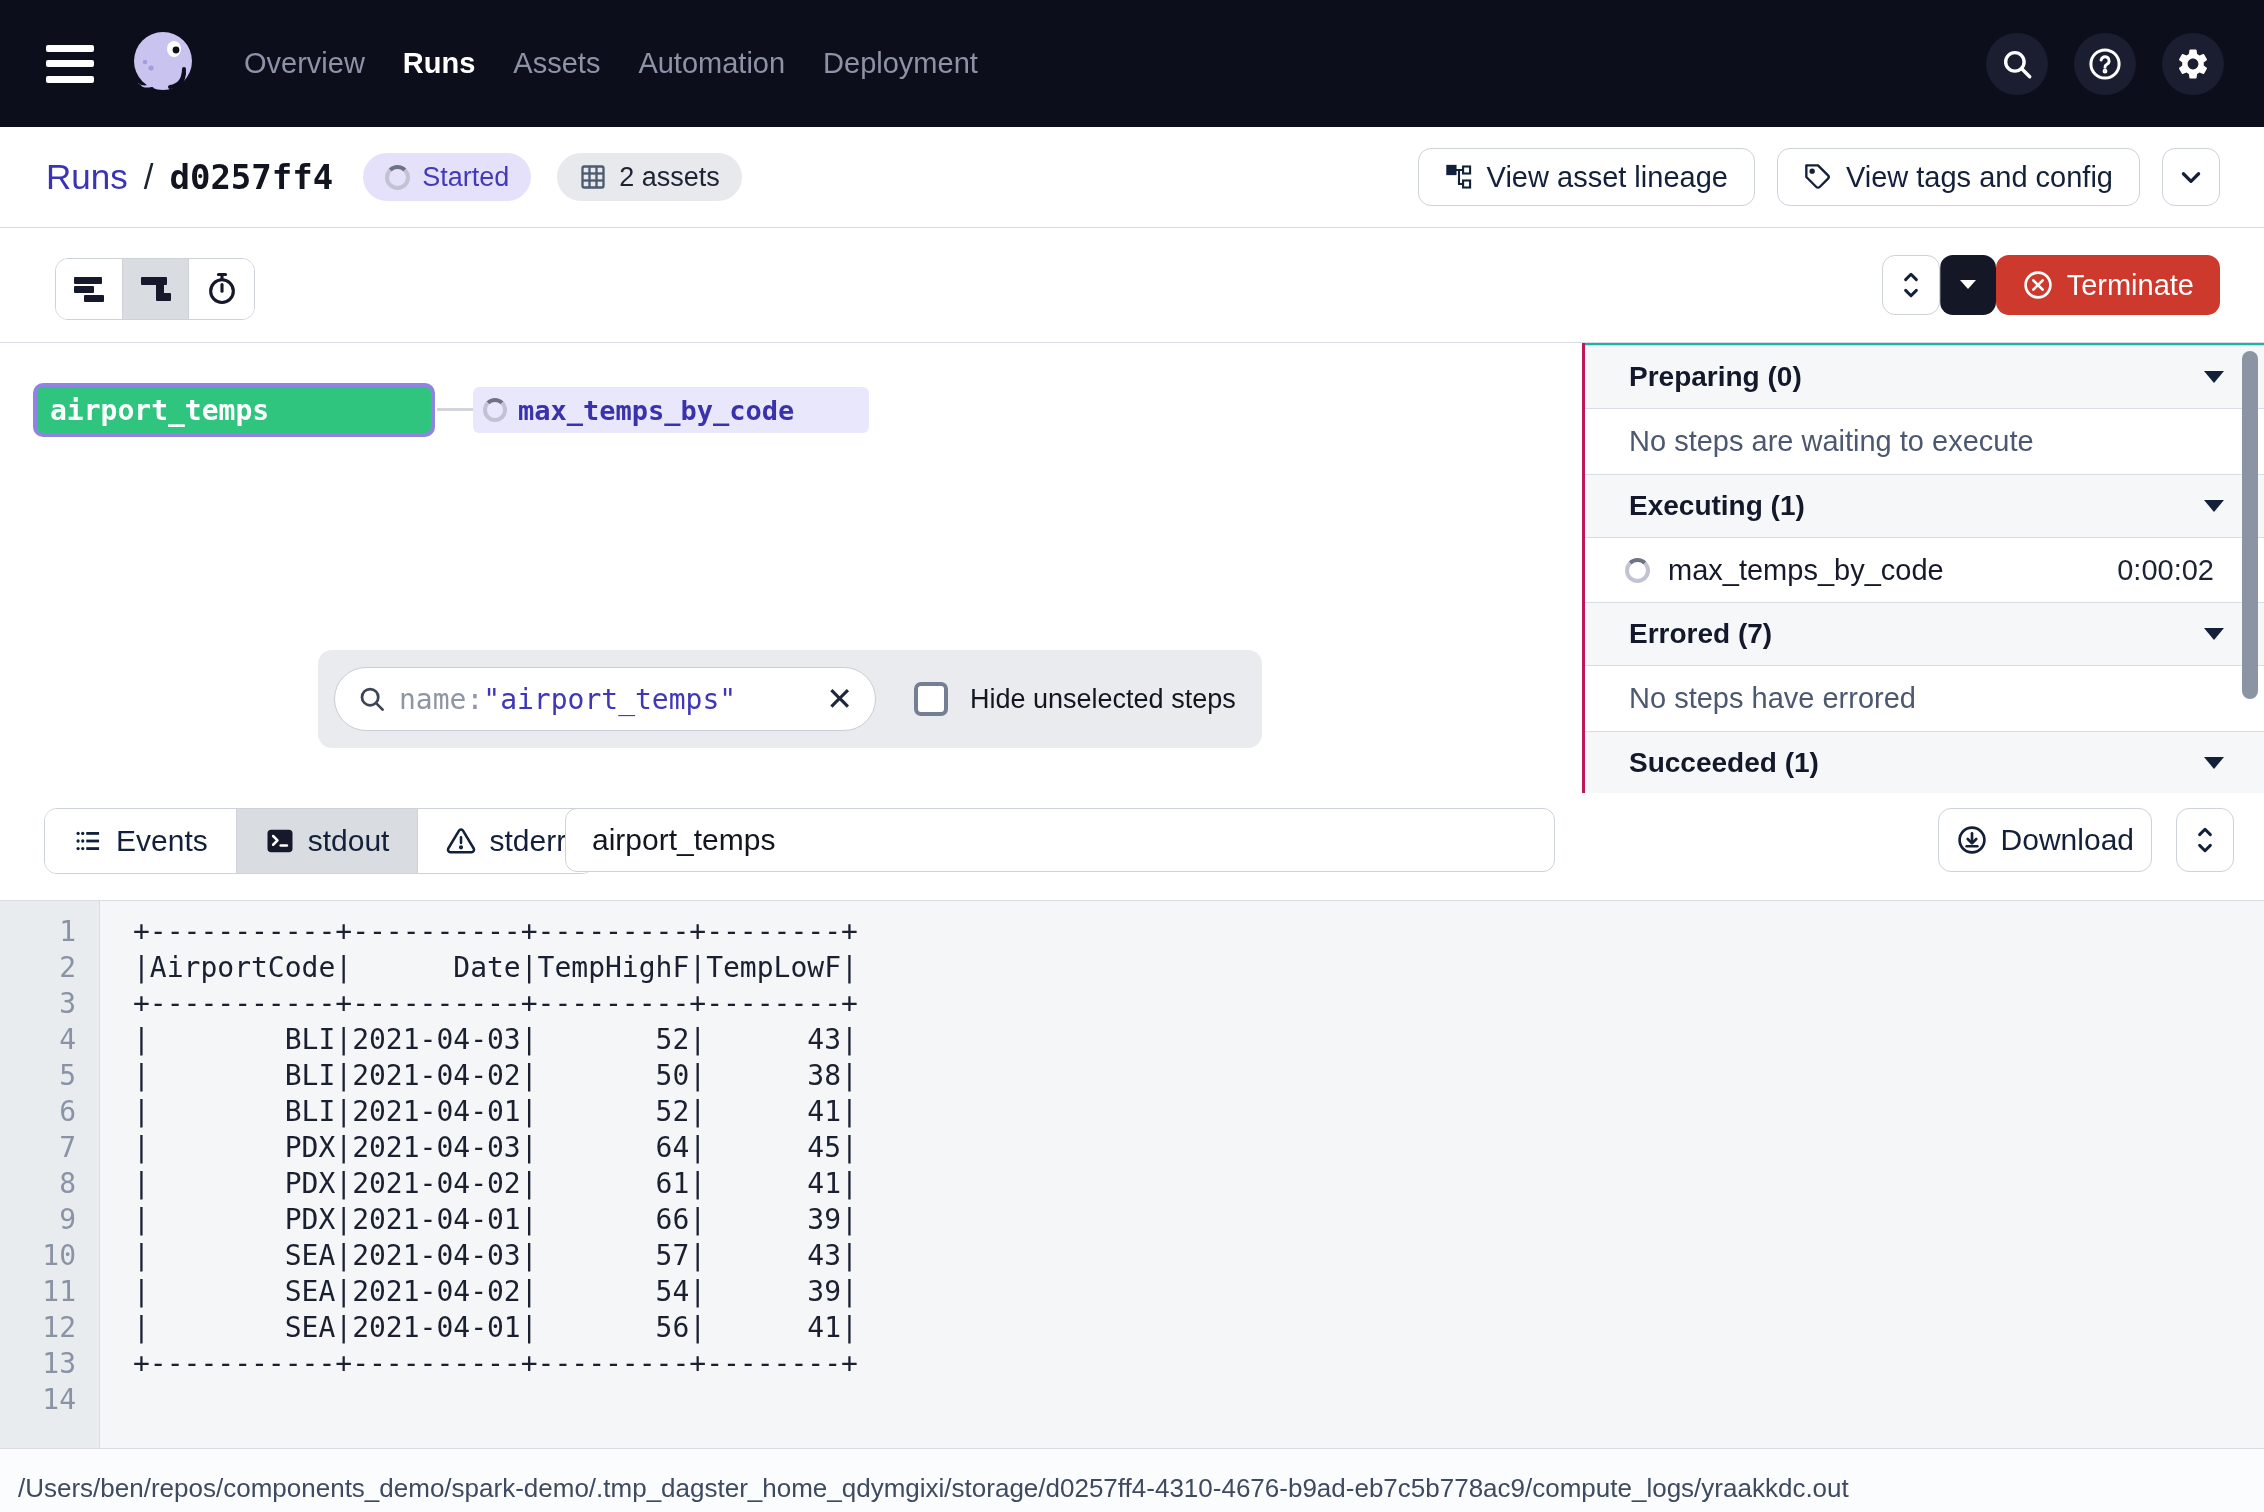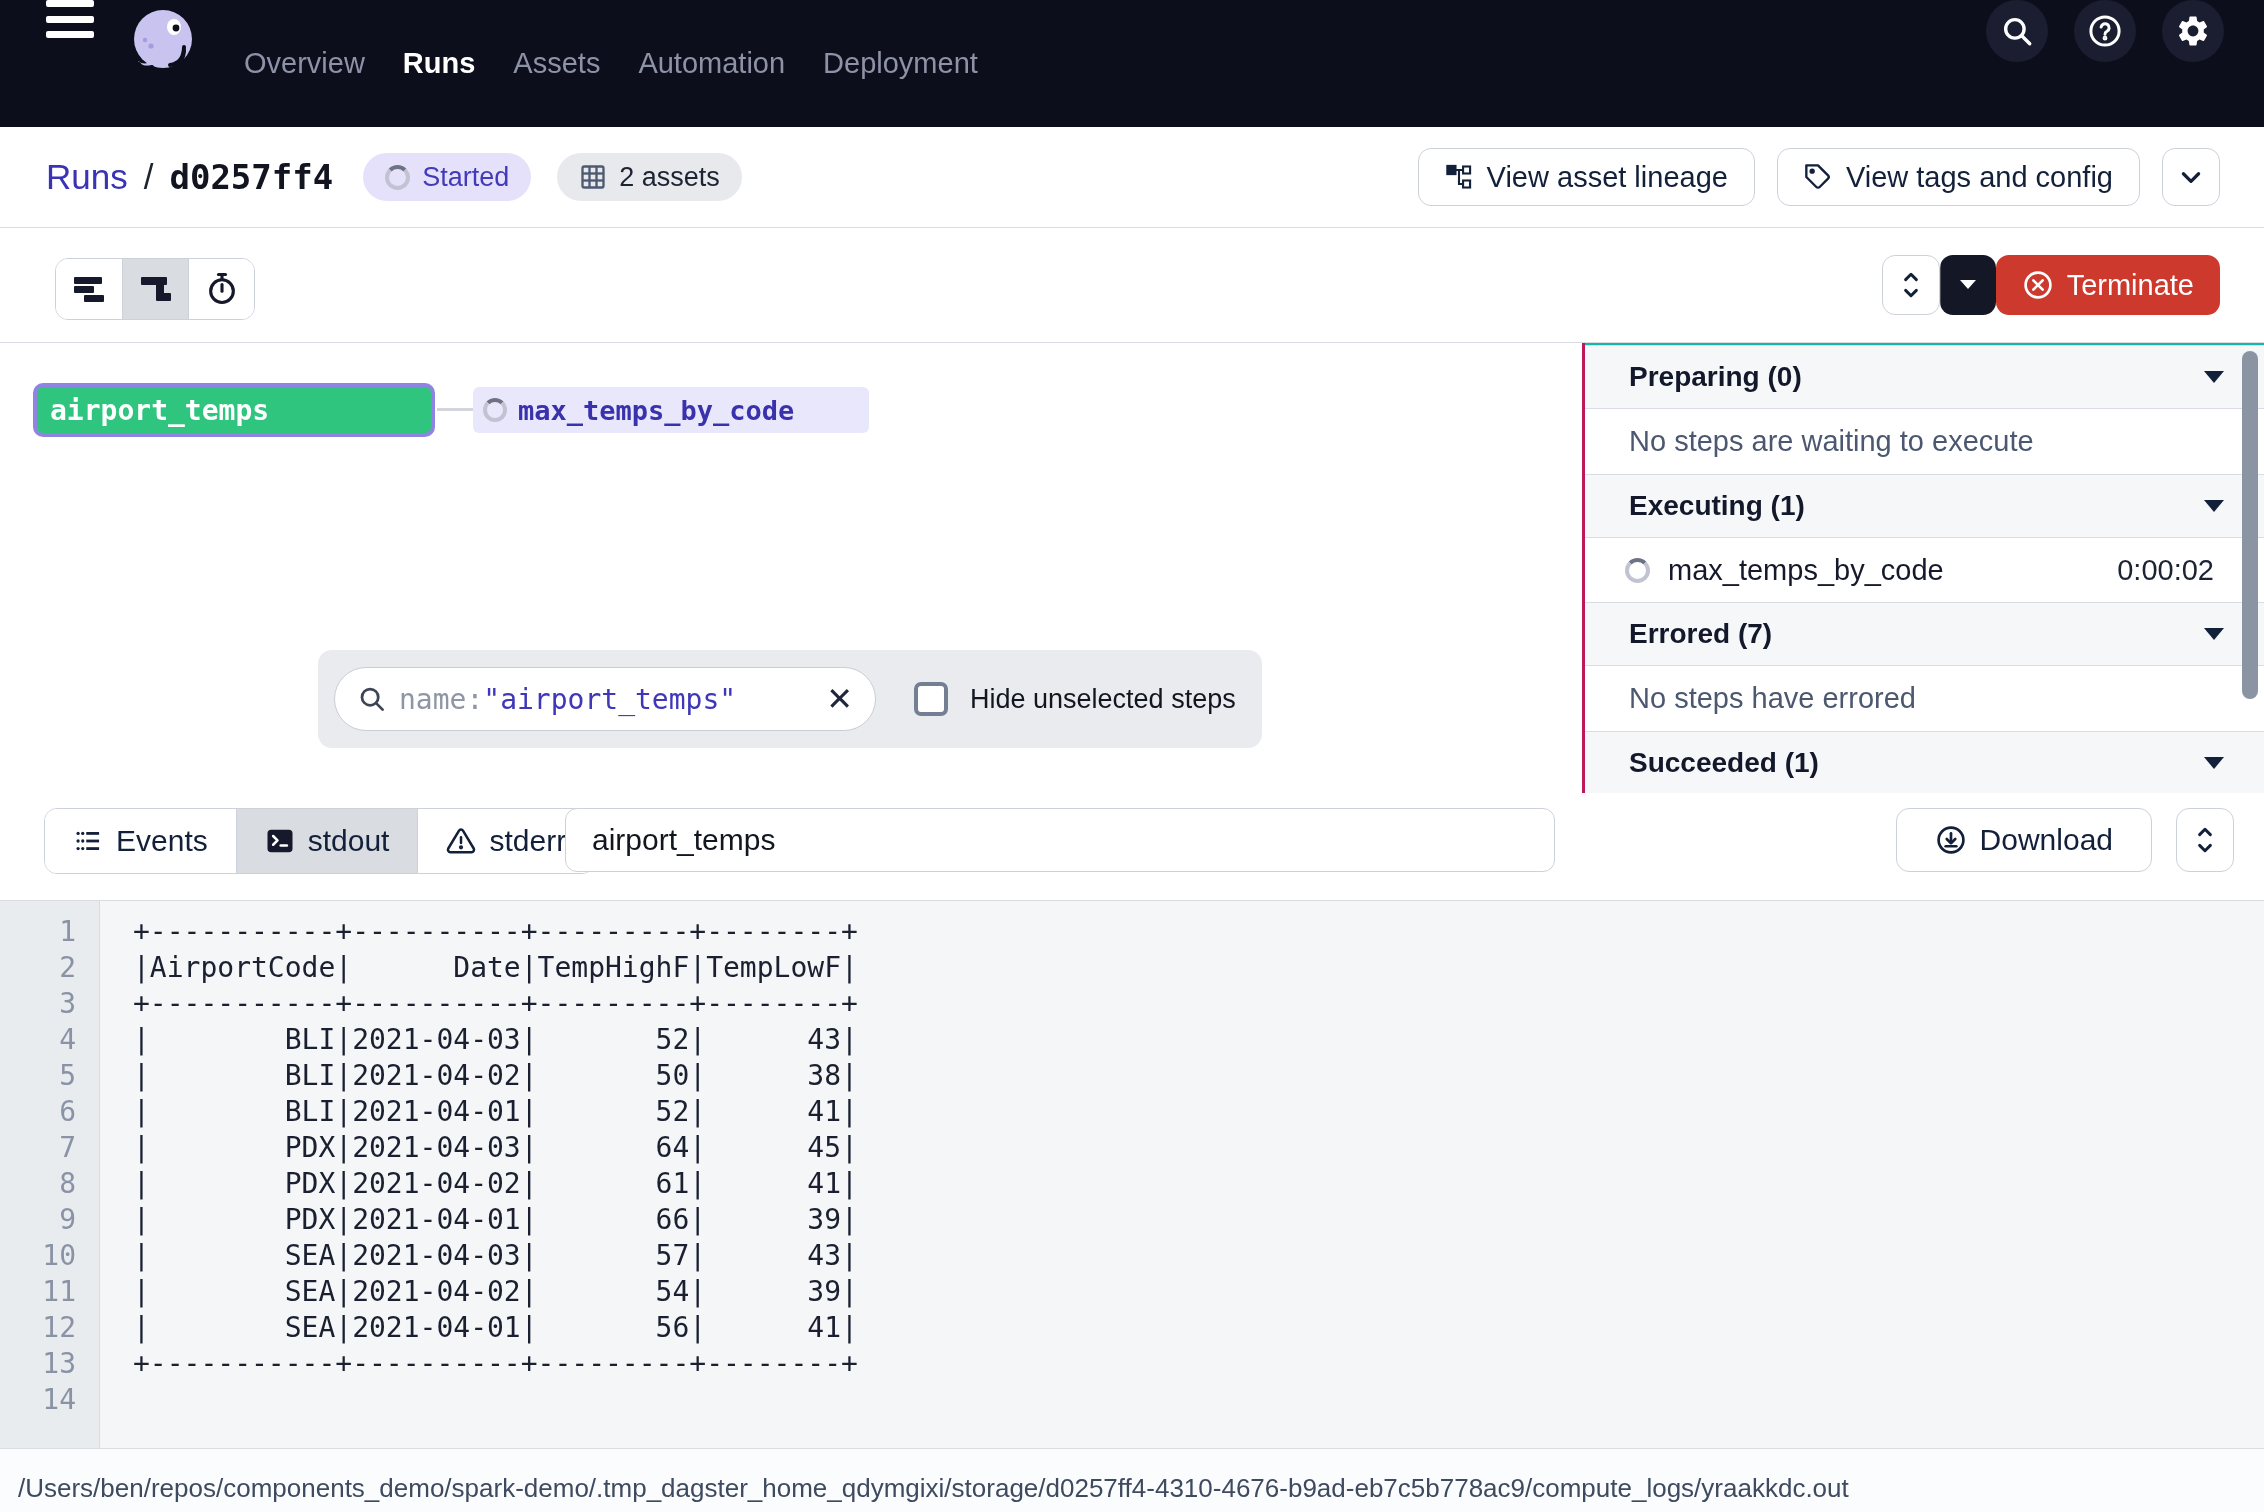--- a/index.html
+++ b/index.html
@@ -2,21 +2,21 @@
 <html><head>
 <meta charset="utf-8">
 <style>
   * { margin:0; padding:0; box-sizing:border-box; }
   html,body { width:2264px; height:1512px; }
   body { font-family:"Liberation Sans", sans-serif; background:#fff; }
   #app { position:relative; width:2264px; height:1512px; overflow:hidden; background:#fff; }
 
   
   .navbar { position:absolute; left:0; top:0; width:2264px; height:127px; background:#0c0e1b;
-            display:flex; padding-left:46px; }
+            display:flex; align-items:center; padding-left:46px; }
   .hamburger { width:48px; height:38px; display:flex; flex-direction:column; justify-content:space-between; cursor:pointer; margin-right:30px; }
   .hamburger span { display:block; width:48px; height:7px; background:#fff; border-radius:2px; }
   .brand { width:78px; height:84px; margin-right:42px; display:flex; align-items:center; }
   .nav-items { display:flex; gap:38px; align-items:center; }
   .nav-item { font-size:29px; color:#8e92a7; font-weight:500; cursor:pointer; }
   .nav-item.active { color:#ffffff; font-weight:700; }
   .nav-right { margin-left:auto; display:flex; gap:26px; padding-right:40px; }
   .nav-icon-btn { width:62px; height:62px; border-radius:50%; background:#1b1e30; display:flex; align-items:center; justify-content:center; cursor:pointer; }
 
   
@@ -88,21 +88,21 @@
   
   .logbar { position:absolute; left:0; top:793px; width:2264px; height:108px; background:#fff; border-bottom:1px solid #d9dde3; }
   .logtabs { position:absolute; left:44px; top:15px; display:flex; border:1px solid #ccd1da; border-radius:13px; overflow:hidden; background:#fff; }
   .logtab { height:64px; display:flex; align-items:center; gap:13px; padding:0 28px; font-size:30px; color:#13203a; cursor:pointer; background:#fff; }
   .logtab + .logtab { border-left:1px solid #ccd1da; }
   .logtab.selected { background:#d9dce1; }
   .step-filter { position:absolute; left:565px; top:15px; width:990px; height:64px; border:1px solid #ccd1da;
                  border-radius:12px; font-size:30px; color:#12161f; padding:0 26px; background:#fff;
                  font-family:"Liberation Sans", sans-serif; }
   .dl-btn { position:absolute; right:112px; top:15px; height:64px; border:1px solid #ccd1da; border-radius:13px;
-            display:flex; align-items:center; gap:13px; padding:0 38px; font-size:30px; color:#13203a; background:#fff; cursor:pointer; }
+            display:flex; align-items:center; gap:13px; padding:0 17px; font-size:30px; color:#13203a; background:#fff; cursor:pointer; }
   .log-expand { position:absolute; right:30px; top:15px; width:58px; height:64px; border:1px solid #ccd1da; border-radius:13px;
                 display:flex; align-items:center; justify-content:center; background:#fff; cursor:pointer; }
 
   
   .logbody { position:absolute; left:0; top:901px; width:2264px; height:547px; background:#f4f6f8; }
   .gutter-bg { position:absolute; left:0; top:0; width:100px; height:547px; background:#e9ecef; border-right:1px solid #d9dde3; }
   .log-lines { position:absolute; left:0; top:12px; width:2264px; }
   .log-row { display:flex; height:36px; align-items:center; }
   .ln { width:100px; text-align:right; padding-right:24px; font-family:"DejaVu Sans Mono", monospace; font-size:28px; color:#8a93a6; }
   .lt { margin-left:33px; font-family:"DejaVu Sans Mono", monospace; font-size:28px; color:#1a2030; white-space:pre; }

